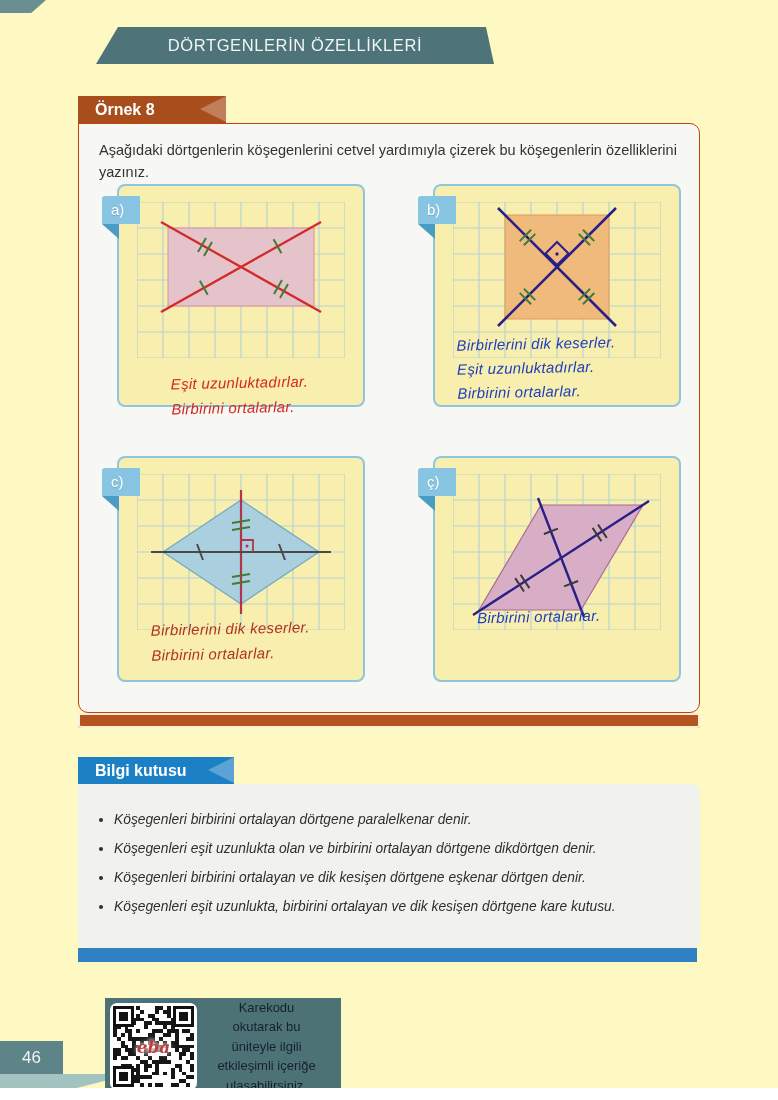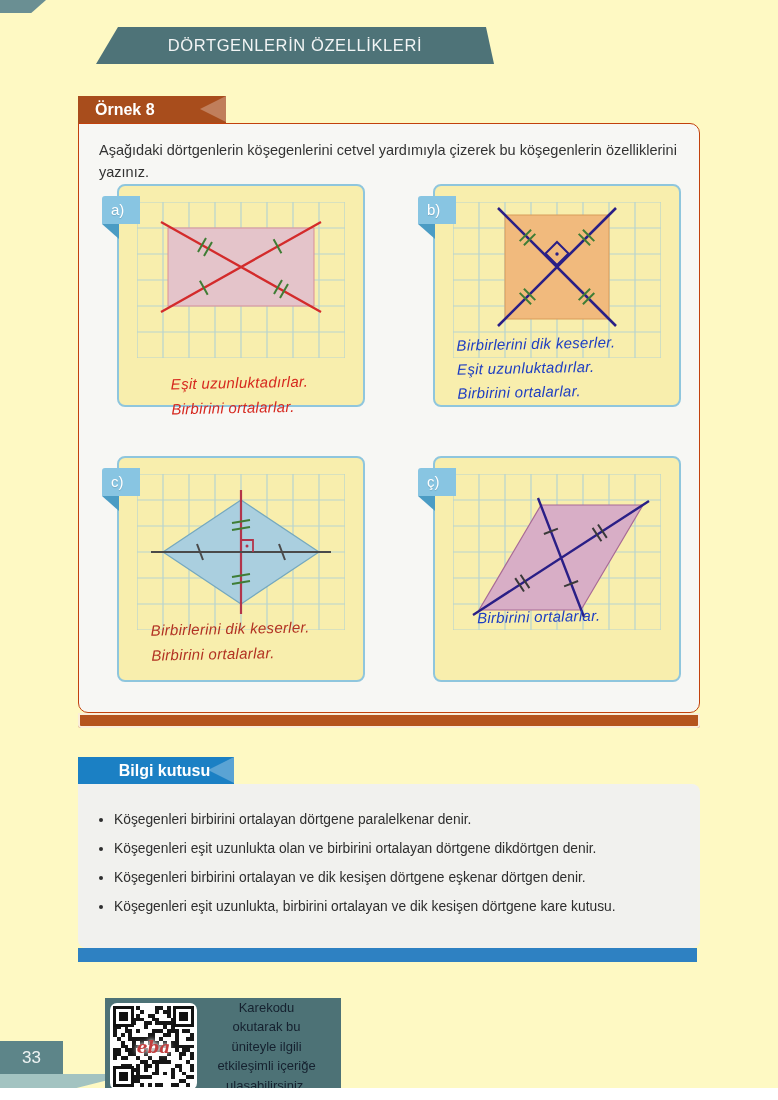--- a/index.html
+++ b/index.html
@@ -19,21 +19,21 @@
   .ribbon { position:absolute; height:27px; display:flex; align-items:center; }
   .ribbon span { color:#fff; font-weight:bold; font-size:16px; padding-left:17px; position:relative; z-index:2; }
   .ribbon-arrow { position:absolute; right:0; top:0; width:0; height:0;
                   border-top:13.5px solid transparent; border-bottom:13.5px solid transparent;
                   border-right:26px solid rgba(255,255,255,.28); }
   .ribbon-fold { position:absolute; width:15px; height:20px; clip-path:polygon(0 0,100% 0,0 100%); }
 
   .ornek-ribbon { left:78px; top:96px; width:148px; background:#a84d1c; }
   .ornek-fold   { left:78px; top:123px; background:#5f2a10; }
 
-  .bilgi-ribbon { left:78px; top:757px; width:156px; background:#1b80c4;justify-content:center; }
+  .bilgi-ribbon { left:78px; top:757px; width:156px; background:#1b80c4; }
   .bilgi-fold   { left:78px; top:784px; background:#143a63; }
 
   
   .ornek-box { position:absolute; left:78px; top:123px; width:622px; height:590px;
                background:#f7f7f4; border:1px solid #c2410c; border-radius:0 10px 10px 10px; }
   .instruction { position:absolute; left:20px; right:20px; top:16px; font-size:14.5px; line-height:1.5; color:#333; }
   .ornek-bottombar { position:absolute; left:78px; top:713px; width:622px; height:15px; background:#b5541e;
                      border-radius:0 0 3px 3px; box-shadow:0 0 0 2px #fbeeda inset; }
 
   
@@ -48,21 +48,21 @@
            transform:rotate(-1.2deg); line-height:25px; white-space:nowrap; }
   .notes.red    { color:#d6281e; }
   .notes.blue   { color:#1e3ec2; }
   .notes.maroon { color:#b23222; }
 
   
   .bilgi-box { position:absolute; left:78px; top:784px; width:622px; height:164px;
                background:#f1f1ee; border-radius:0 8px 8px 8px; padding:13px 14px 0 16px; }
   .bilgi-intro { font-size:13.5px; letter-spacing:-0.1px; color:#2e2e2e; white-space:nowrap; }
   .bilgi-list { list-style:disc; padding-left:20px; margin-top:15px; }
-  .bilgi-list li { font-size:13.8px; color:#2e2e2e; margin-bottom:14px; }
+  .bilgi-list li { font-size:13.8px; color:#2e2e2e; margin-bottom:14px;font-style:italic; }
   .bilgi-bottombar { position:absolute; left:78px; top:948px; width:619px; height:14px; background:#2e81c2; }
 
   
   .page-tab { position:absolute; left:0; top:1041px; width:63px; height:33px; background:#5d8589;
               display:flex; align-items:center; justify-content:center; }
   .page-tab span { color:#eef3f3; font-size:17px; }
   .page-tab-wedge { position:absolute; left:0; top:1074px; width:132px; height:26px; background:#a3c3c1;
                     clip-path:polygon(0 0,100% 0,22% 100%,0 100%); }
   .qr-box { position:absolute; left:105px; top:998px; width:236px; height:97px; background:#4d7276;
             display:flex; align-items:center; padding:5px; }
@@ -178,21 +178,21 @@
     <ul class="bilgi-list">
       <li>Köşegenleri birbirini ortalayan dörtgene paralelkenar denir.</li>
       <li>Köşegenleri eşit uzunlukta olan ve birbirini ortalayan dörtgene dikdörtgen denir.</li>
       <li>Köşegenleri birbirini ortalayan ve dik kesişen dörtgene eşkenar dörtgen denir.</li>
       <li>Köşegenleri eşit uzunlukta, birbirini ortalayan ve dik kesişen dörtgene kare kutusu.</li>
     </ul>
   </div>
   <div class="bilgi-bottombar"></div>
 
   <div class="page-tab">
-    <span>33</span>
+    <span>46</span>
   </div>
   <div class="page-tab-wedge"></div>
 
   <div class="qr-box">
     <div class="qr">
       <div class="mods">
           <i></i>
           <i class="on"></i>
           <i></i>
           <i></i>

